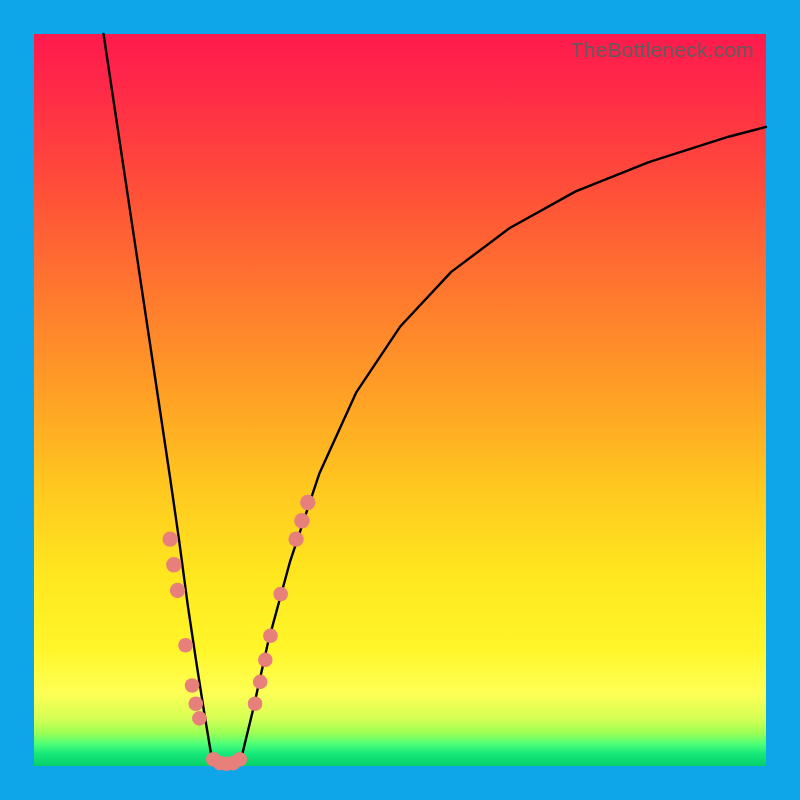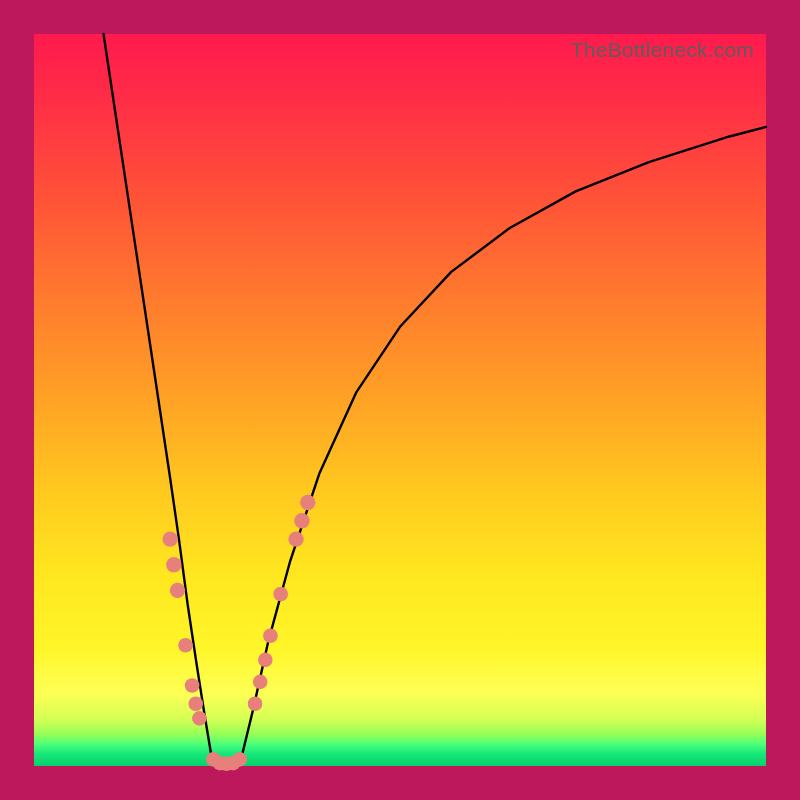--- a/index.html
+++ b/index.html
@@ -10,21 +10,21 @@
     background: #000;
     overflow: hidden;
     font-family: Arial, Helvetica, sans-serif;
   }
   .frame {
     position: absolute;
     left: 0;
     top: 0;
     width: 800px;
     height: 800px;
-    background: #be185d;
+    background: #0ea5e9;
     text-align: right;
   }
   .plot {
     position: absolute;
     left: 34px;
     top: 34px;
     width: 732px;
     height: 732px;
     
     background: linear-gradient(

